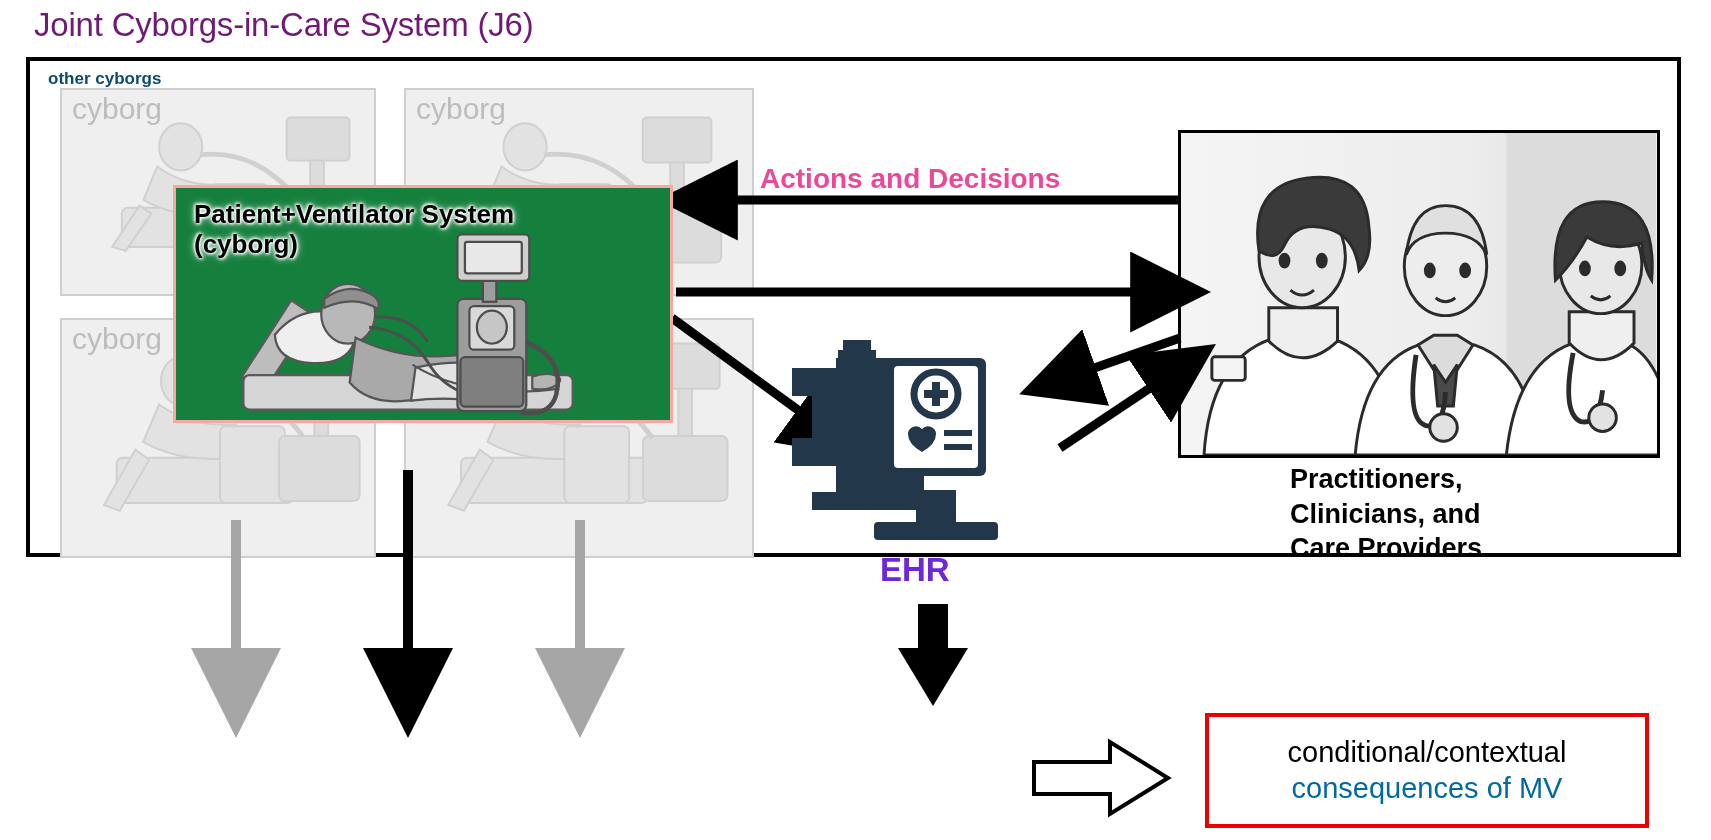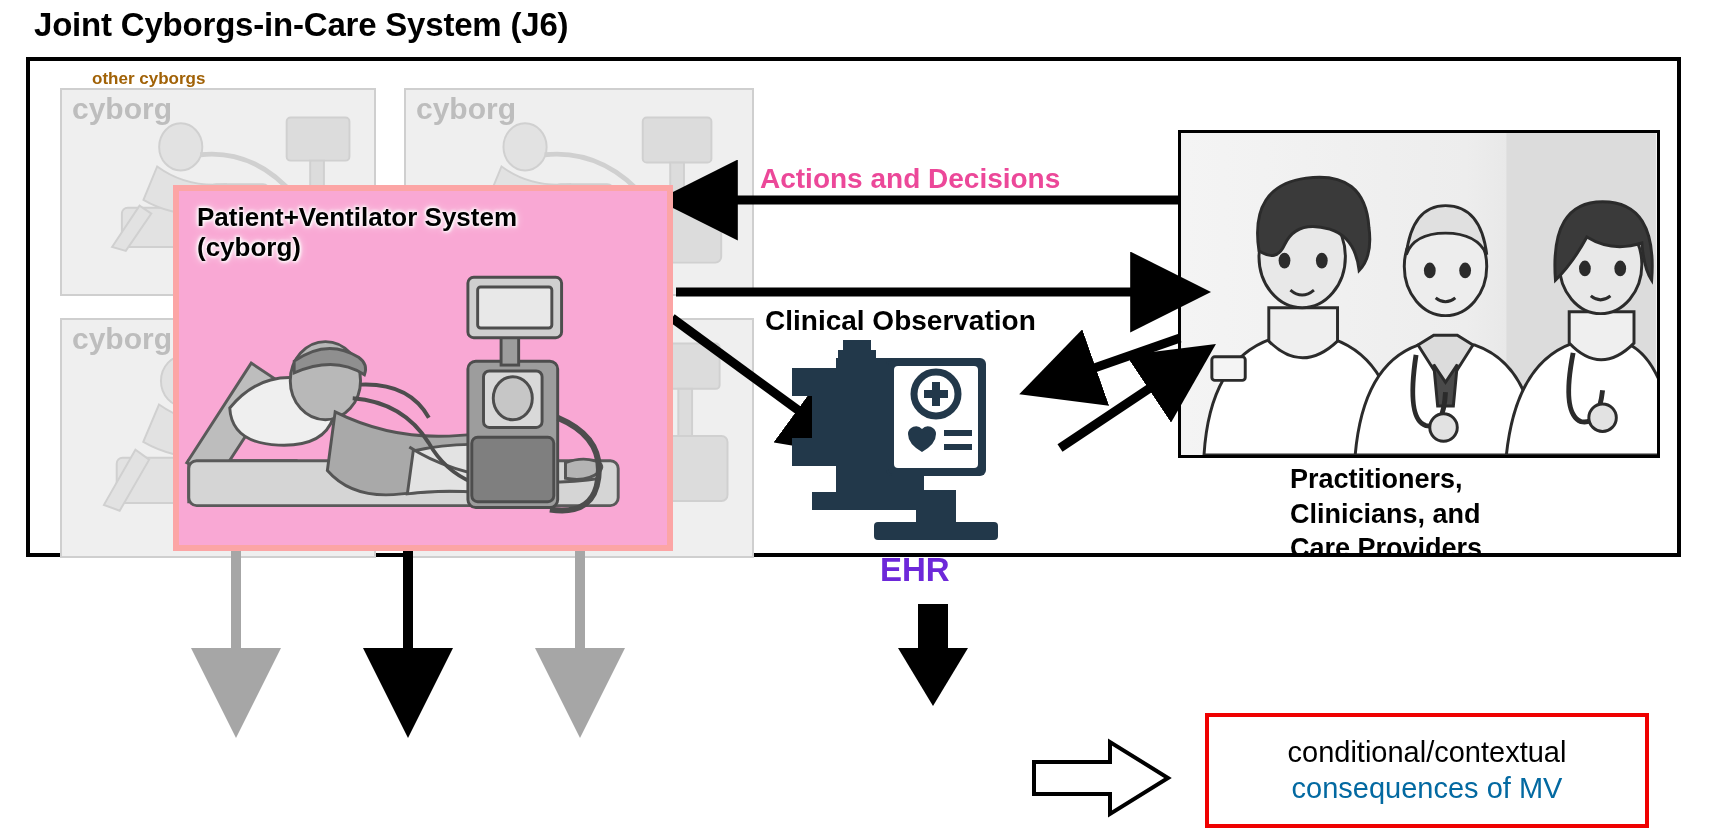--- a/index.html
+++ b/index.html
@@ -20,22 +20,22 @@
     width: 1711px;
     height: 840px;
   }
 
   
   #title {
     position: absolute;
     left: 34px;
     top: 6px;
     font-size: 33px;
-    font-weight: bold;
-    color: #000000;
+    font-weight: normal;
+    color: #701a75;
     letter-spacing: -0.2px;
     white-space: nowrap;
   }
 
   
   #system-box {
     position: absolute;
     left: 26px;
     top: 57px;
     width: 1655px;
@@ -43,59 +43,58 @@
     border: 4px solid #000;
     box-sizing: border-box;
     background: #fff;
   }
   #other-cyborgs-label {
     position: absolute;
     left: 48px;
     top: 69px;
     font-size: 17px;
     font-weight: bold;
-    color: #a16207;
-    margin-left: 44px;
+    color: #0c4a6e;
   }
 
   
   .cyborg-panel {
     position: absolute;
     border: 2px solid #cfcfcf;
     background: #efefef;
     box-sizing: border-box;
     overflow: hidden;
   }
   .cyborg-panel .cyborg-label {
     position: absolute;
     left: 10px;
     top: 2px;
     font-size: 30px;
-    font-weight: bold;
+    font-weight: normal;
     color: #bdbdbd;
     z-index: 4;
   }
 
   
   .pv-art {
     position: absolute;
     left: 0; top: 0;
     width: 100%;
     height: 100%;
   }
 
   
   #cyborg-main {
     position: absolute;
     left: 173px;
     top: 185px;
     width: 500px;
-    height: 366px;
-    border: 6px solid #fca5a5;
-    background: #f9a8d4;
+    height: 238px;
+    border: 3px solid #fca5a5;
+    background: #15803d;
     box-sizing: border-box;
     overflow: hidden;
     z-index: 6;
   }
   #cyborg-main .main-label {
     position: absolute;
     left: 18px;
     top: 12px;
     font-size: 26px;
     font-weight: bold;
@@ -382,21 +381,20 @@
         <path d="M398 224 q-12 62 8 70 q18 4 22 -32" fill="none" stroke-width="5"></path>
         <circle cx="428" cy="290" r="14" fill="#e2e2e2"></circle>
       </g>
     </svg>
   </div>
   <div id="practitioners-caption">Practitioners,
 Clinicians, and
 Care Providers</div>
 
   <div id="actions-label">Actions and Decisions</div>
-  <div id="clinical-label">Clinical Observation</div>
 
   <div id="ehr-label">EHR</div>
 
 
   <div id="consequences-box">
     <div class="line1">conditional/contextual</div>
     <div class="line2">consequences of MV</div>
   </div>
 
   <svg class="overlay" viewBox="0 0 1711 840">

